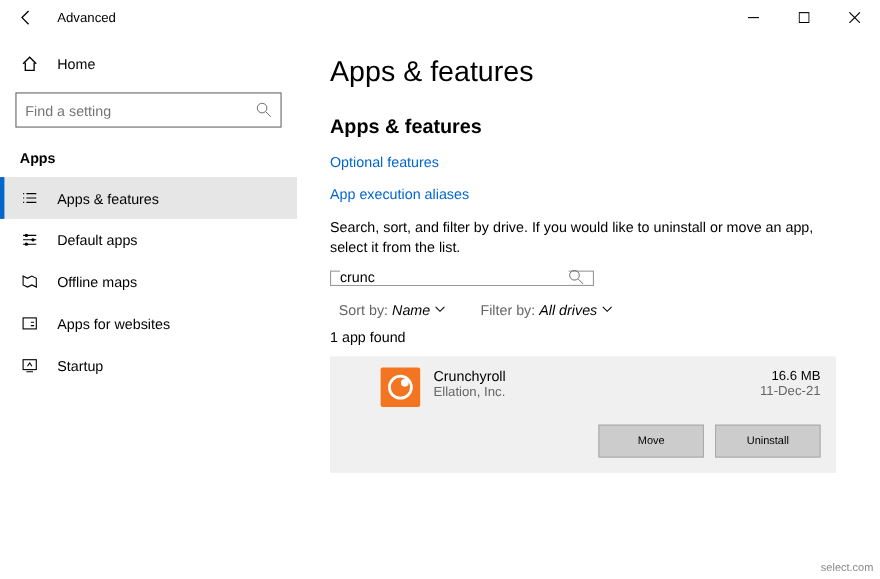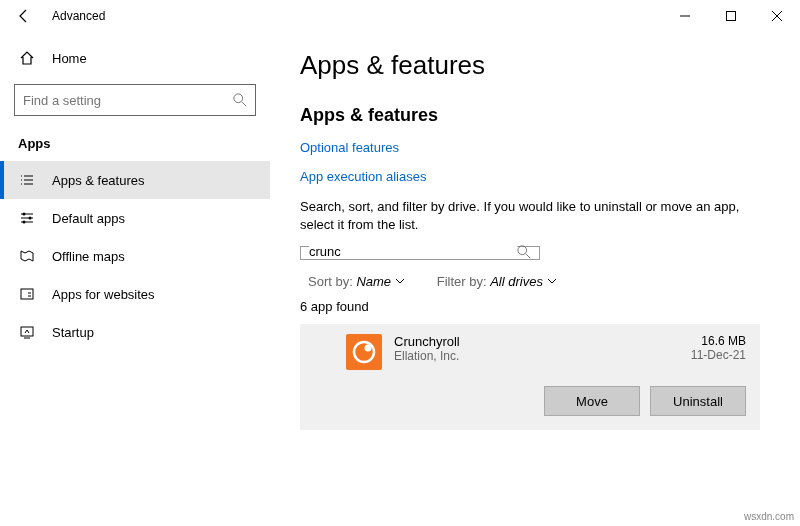--- a/index.html
+++ b/index.html
@@ -40,21 +40,21 @@
     .app-row { display: flex; gap: 12px; padding-left: 32px; }
     .app-icon { width: 36px; height: 36px; background: #f47521; display: flex; align-items: center; justify-content: center; border-radius: 2px; }
     .app-info { flex: 1; }
     .app-name { font-size: 13px; font-weight: 400; }
     .app-pub { font-size: 12px; color: #666; }
     .app-adv { color: #0066cc; font-size: 12px; border: 2px solid #d00; display: inline-block; padding: 1px 3px; margin-top: 2px; }
     .app-meta { text-align: right; font-size: 12px; }
     .app-size { color: #000; }
     .app-date { color: #666; }
     .app-buttons { display: flex; gap: 10px; justify-content: flex-end; margin-top: 16px; }
-    .app-buttons button { width: 96px; height: 30px; background: #ccc; border: 1px solid #aaa; font-size: 13px; cursor: pointer; }
+    .app-buttons button { width: 96px; height: 30px; background: #ccc; border: 1px solid #aaa; font-size: 10px; cursor: pointer; }
     
     .watermark { position: absolute; bottom: 4px; right: 6px; font-size: 10px; color: #888; }
   </style>
 </head>
 <body>
 
 <div class="titlebar">
   <div class="back">
     <svg width="16" height="16" viewBox="0 0 16 16">
         <path d="M10 2 L4 8 L10 14" stroke="#000" stroke-width="1.2" fill="none"></path>
@@ -177,21 +177,21 @@
           </svg>
       </div>
       <div>
         <span class="label">Filter by:</span>
         <span class="val">All drives</span>
         <svg width="10" height="10" viewBox="0 0 10 10">
             <path d="M1 3 L5 7 L9 3" stroke="#000" fill="none"></path>
           </svg>
       </div>
     </div>
-    <div class="found">6 app found</div>
+    <div class="found">1 app found</div>
 
     <div class="app-card">
       <div class="app-row">
         <div class="app-icon">
           <svg width="26" height="26" viewBox="0 0 26 26">
               <circle cx="13" cy="13" r="10" stroke="#fff" stroke-width="2.5" fill="none"></circle>
               <circle cx="17" cy="9" r="3.5" fill="#fff"></circle>
             </svg>
         </div>
         <div class="app-info">
@@ -204,13 +204,13 @@
         </div>
       </div>
       <div class="app-buttons">
         <button>Move</button>
         <button>Uninstall</button>
       </div>
     </div>
   </div>
 </div>
 
-<div class="watermark">wsxdn.com</div>
+<div class="watermark">select.com</div>
 
 </body></html>

